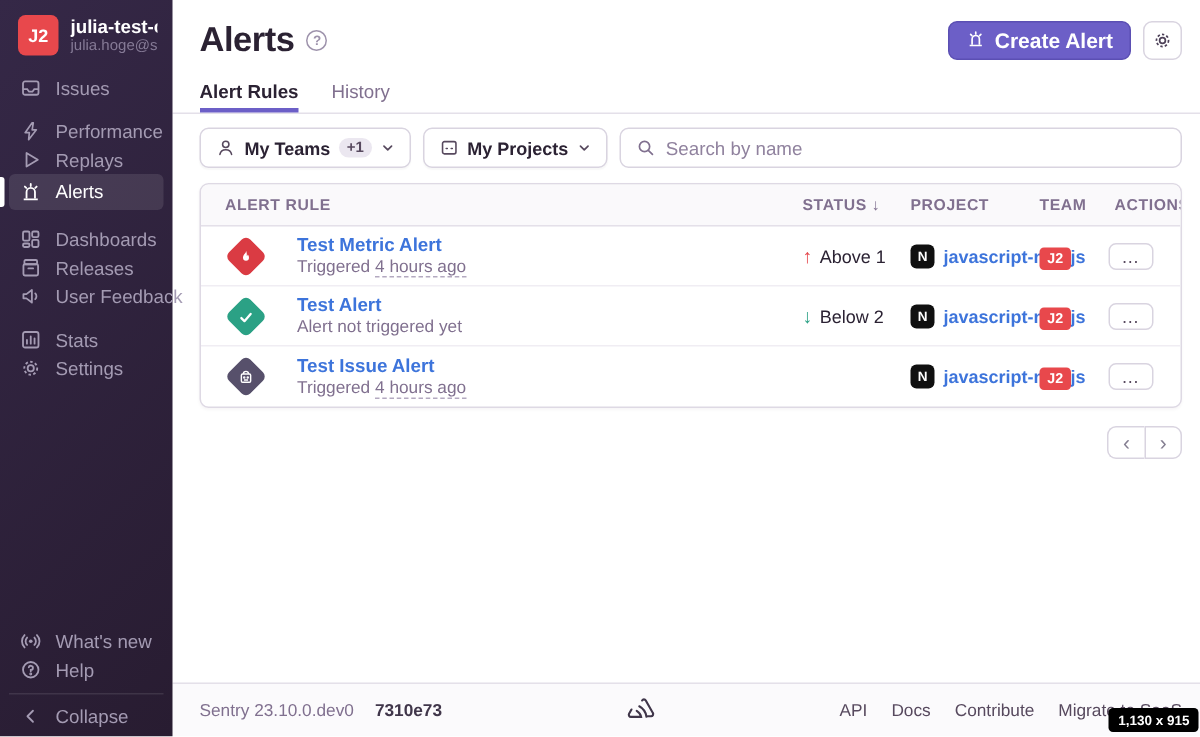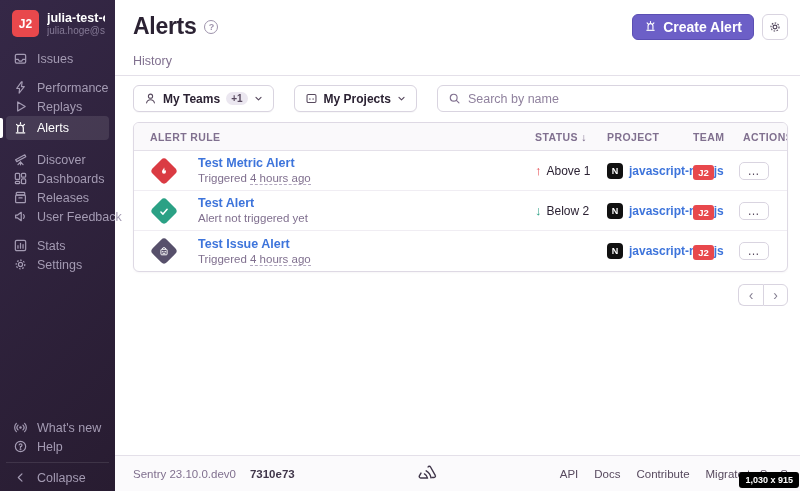--- a/index.html
+++ b/index.html
@@ -58,21 +58,21 @@
   }
   .btn-icon {
     width:26px; height:26px; border:1px solid #d9d4e0; background:#fff; border-radius:6px;
     display:inline-flex; align-items:center; justify-content:center; cursor:pointer; color:#4d4158;
   }
 
   .tabs { display:flex; gap:22px; padding:0 18px; margin-top:9px; border-bottom:1px solid #e4e0e9; }
   .tab { font-size:12.5px; padding:5px 0 7px 0; cursor:pointer; color:#80708f; }
   .tab.active { color:#2b2233; font-weight:bold; box-shadow:inset 0 -3px 0 #6C5FC7; }
 
-  .filters { display:flex; gap:20px; margin:9px 12px 0 18px; }
+  .filters { display:flex; gap:8px; margin:9px 12px 0 18px; }
   .filter-btn {
     display:inline-flex; align-items:center; gap:6px; height:27px; padding:0 10px;
     background:#fff; border:1px solid #d9d4e0; border-radius:6px; cursor:pointer;
     font-size:12px; font-weight:bold; color:#2b2233; box-shadow:0 1px 1px rgba(0,0,0,.03);
   }
   .tag-pill {
     background:#ebe7f0; color:#57495e; font-size:10px; font-weight:bold;
     border-radius:7px; padding:1px 5px;
   }
   .search-box {
@@ -210,29 +210,20 @@
               <path d="M5 12V7.5a3 3 0 0 1 6 0V12"></path>
               <path d="M3 12.7h10"></path>
               <path d="M8 1.8v1.4M3.8 3.6l1 1M12.2 3.6l-1 1" stroke-linecap="round"></path>
             </svg>
         </span>
         <span class="nav-label">Alerts</span>
       </div>
     </div>
 
     <div class="nav-group">
-      <div class="nav-item">
-        <span class="nav-ico">
-          <svg width="15" height="15" viewBox="0 0 16 16" fill="none" stroke="currentColor" stroke-width="1.3">
-              <path d="M2.8 8.3 12.6 3l1 2L4 10.3z" stroke-linejoin="round"></path>
-              <path d="M8 10.5v3.2M8 10.5l-2.7 3M8 10.5l2.7 3" stroke-linecap="round"></path>
-            </svg>
-        </span>
-        <span class="nav-label">Discover</span>
-      </div>
       <div class="nav-item">
         <span class="nav-ico">
           <svg width="15" height="15" viewBox="0 0 16 16" fill="none" stroke="currentColor" stroke-width="1.3">
               <rect x="2.5" y="2.5" width="4.6" height="6.5" rx="1"></rect>
               <rect x="9" y="2.5" width="4.5" height="4" rx="1"></rect>
               <rect x="2.5" y="11" width="4.6" height="2.5" rx="1"></rect>
               <rect x="9" y="8.5" width="4.5" height="5" rx="1"></rect>
             </svg>
         </span>
         <span class="nav-label">Dashboards</span>
@@ -334,20 +325,21 @@
           <svg width="14" height="14" viewBox="0 0 16 16" fill="none" stroke="currentColor" stroke-width="1.3">
               <circle cx="8" cy="8" r="2.2"></circle>
               <circle cx="8" cy="8" r="4.6" stroke-dasharray="1.8 1.65"></circle>
             </svg>
         </span>
       </button>
     </div>
   </div>
 
   <div class="tabs">
+    <div class="tab active">Alert Rules</div>
     <div class="tab">History</div>
   </div>
 
   <div class="filters">
     <button class="filter-btn">
       <span style="display:inline-flex">
         <svg width="13" height="13" viewBox="0 0 16 16" fill="none" stroke="#57495e" stroke-width="1.3">
             <circle cx="8" cy="5.2" r="2.6"></circle>
             <path d="M3.2 13.5a4.9 4.9 0 0 1 9.6 0" stroke-linecap="round"></path>
           </svg>
@@ -493,13 +485,13 @@
     </div>
     <div class="footer-links">
       <span class="footer-link">API</span>
       <span class="footer-link">Docs</span>
       <span class="footer-link">Contribute</span>
       <span class="footer-link">Migrate to SaaS</span>
     </div>
   </div>
 </div>
 
-<div class="size-badge">1,030 x 915</div>
+<div class="size-badge">1,130 x 915</div>
 
 </body></html>

